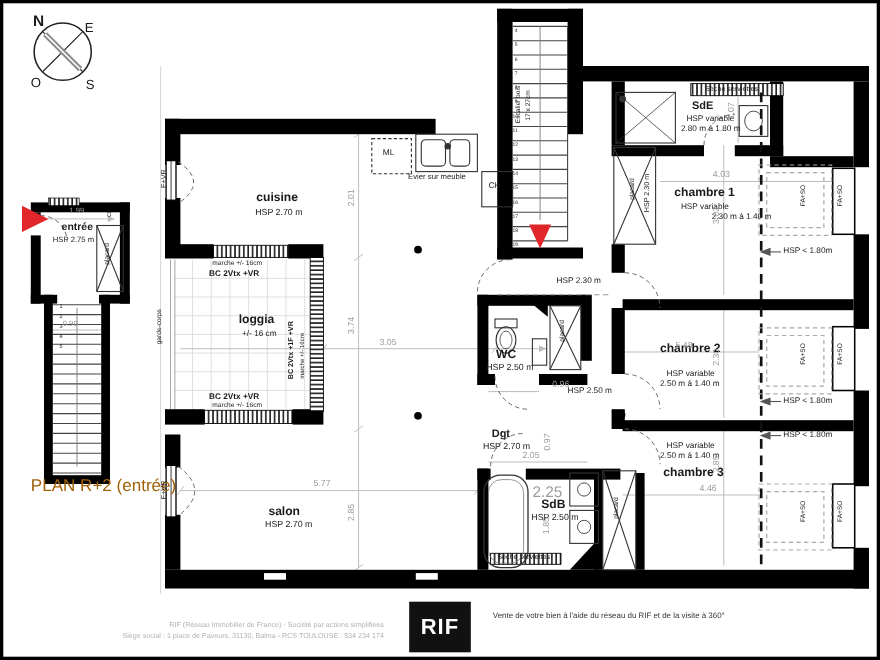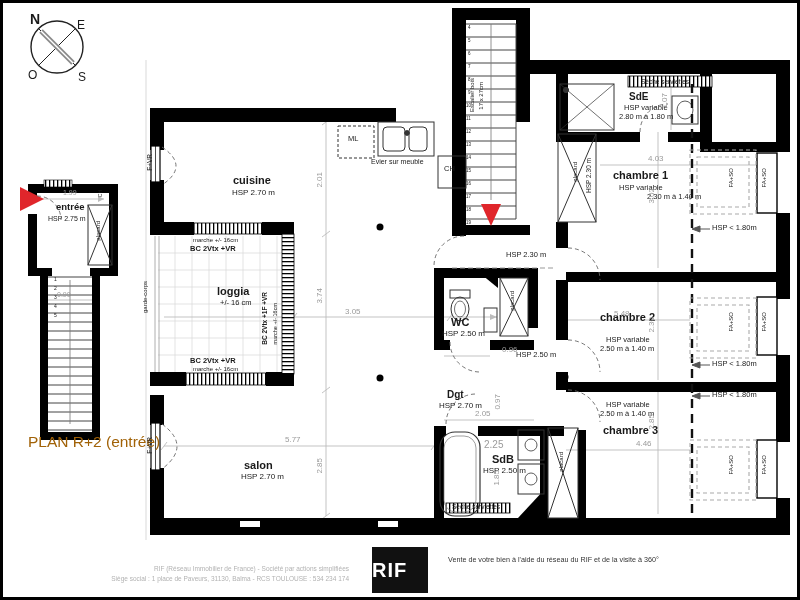--- a/index.html
+++ b/index.html
@@ -7,21 +7,21 @@
         font-family:"Liberation Sans",sans-serif;margin:0 auto;}
   .frame{position:absolute;inset:0;border:3px solid #000;pointer-events:none;z-index:40;}
   svg.draw{position:absolute;left:0;top:0;z-index:1;}
   .lbl{position:absolute;white-space:nowrap;color:#1a1a1a;line-height:1;z-index:10;}
   .b{font-weight:bold;}
   .dim{color:#9b9b9b;}
   .v{writing-mode:vertical-rl;transform:rotate(180deg);}
   .legal{position:absolute;left:55px;top:564px;width:294px;text-align:right;
          font-size:6.5px;color:#b2b2b2;line-height:1.5;z-index:10;}
   .logo{position:absolute;left:372px;top:547px;width:56px;height:46px;background:#111;
-        display:flex;align-items:center;justify-content:flex-start;z-index:10;}
+        display:flex;align-items:center;justify-content:center;z-index:10;}
   .logo span{color:#fff;font-weight:bold;font-size:20px;letter-spacing:1px;}
   .services{position:absolute;left:448px;top:555px;font-size:7.2px;color:#333;
             line-height:1.5;z-index:10;}
   .title{position:absolute;left:28px;top:433px;font-size:15.5px;color:#a16207;z-index:10;}
 </style>
 </head>
 <body>
 
 <div class="page">
   <div class="frame"></div>
@@ -401,21 +401,21 @@
   <span class="lbl dim" style="left:285px;top:436px;font-size:8px;">5.77</span>
   <span class="lbl dim" style="left:648px;top:155px;font-size:8px;">4.03</span>
   <span class="lbl dim v" style="left:648px;top:188px;font-size:8px;">3.02</span>
   <span class="lbl dim" style="left:614px;top:310px;font-size:8px;">5.48</span>
   <span class="lbl dim v" style="left:648px;top:317px;font-size:8px;">2.30</span>
   <span class="lbl dim" style="left:636px;top:440px;font-size:8px;">4.46</span>
   <span class="lbl dim v" style="left:648px;top:414px;font-size:8px;">2.85</span>
   <span class="lbl dim" style="left:462px;top:346px;font-size:8px;margin-left:40px;">0.96</span>
   <span class="lbl dim" style="left:475px;top:410px;font-size:8px;">2.05</span>
   <span class="lbl dim v" style="left:494px;top:394px;font-size:8px;">0.97</span>
-  <span class="lbl dim" style="left:484px;top:440px;font-size:10px;">2.25</span>
+  <span class="lbl dim" style="left:484px;top:440px;font-size:14px;">2.25</span>
   <span class="lbl dim v" style="left:493px;top:470px;font-size:8px;">1.85</span>
   <span class="lbl dim v" style="left:661px;top:93px;font-size:8px;">1.07</span>
 
   <div class="legal">
     <div>RIF (Réseau Immobilier de France) - Société par actions simplifiées</div>
     <div>Siège social : 1 place de Paveurs, 31130, Balma - RCS TOULOUSE : 534 234 174</div>
   </div>
   <div class="logo">
     <span>RIF</span>
   </div>

